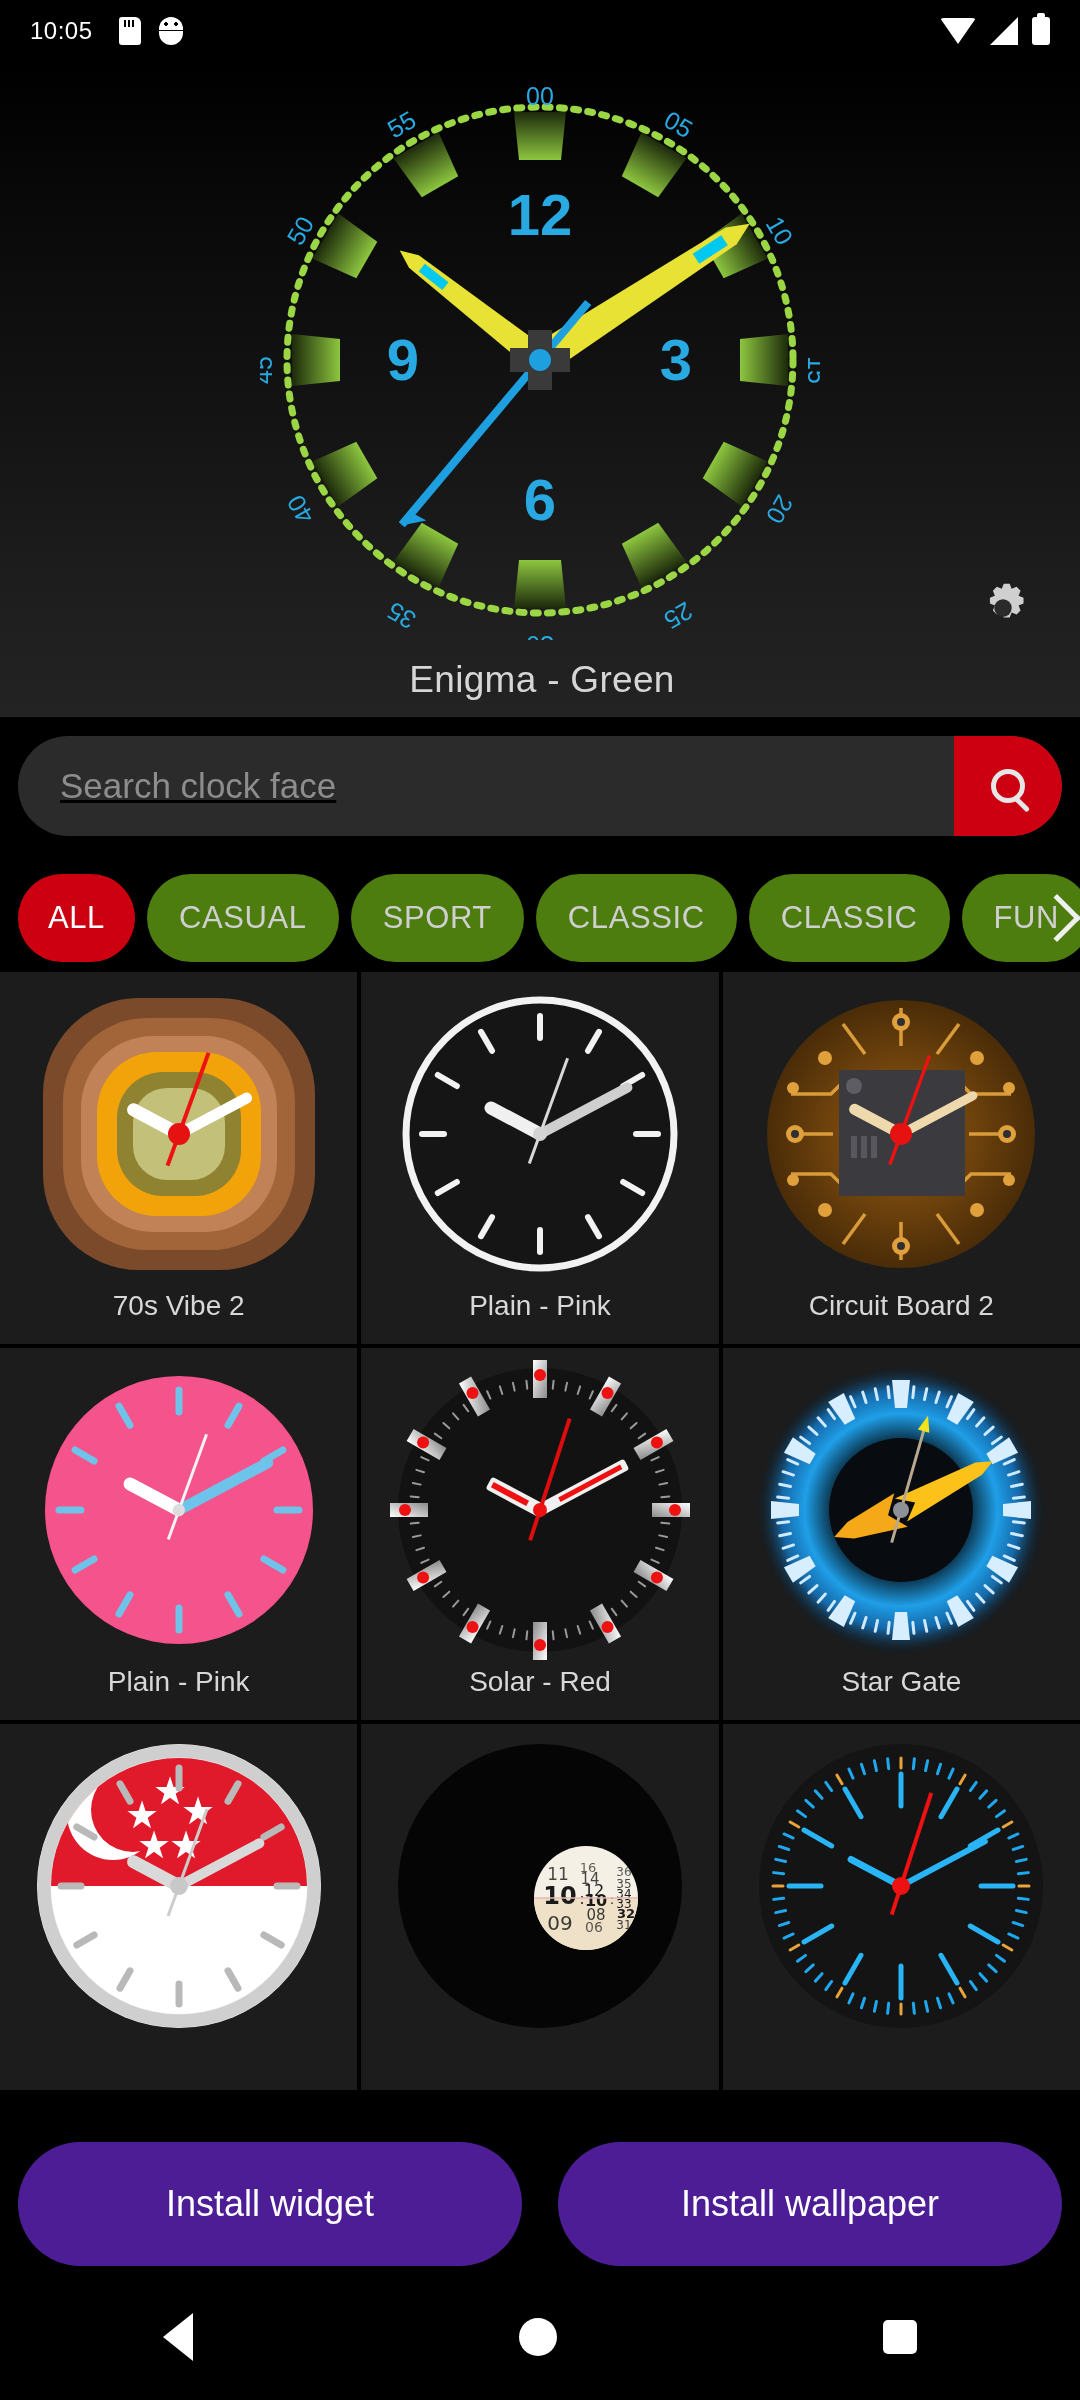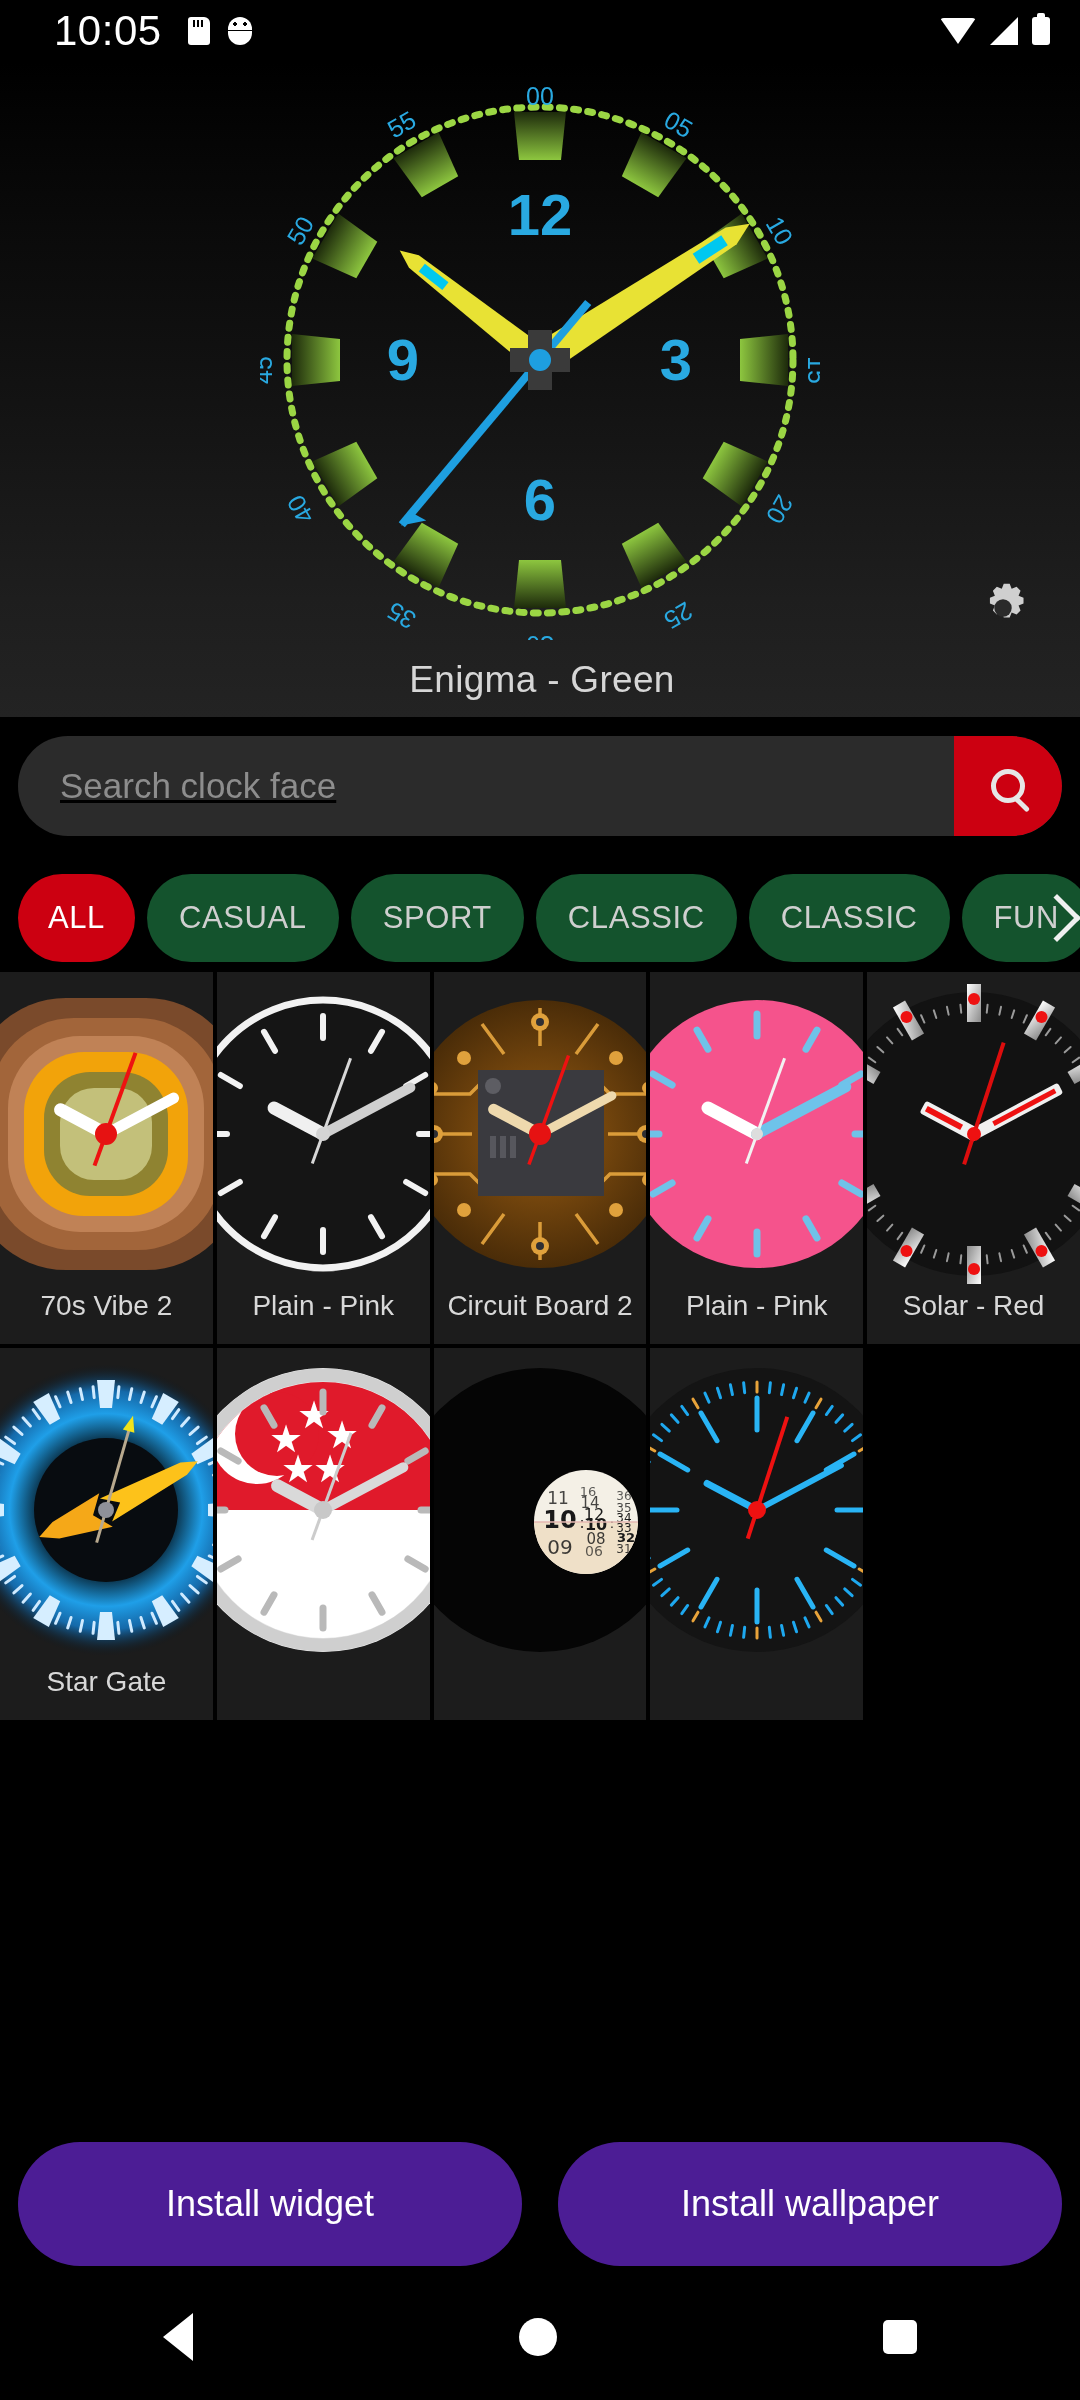--- a/index.html
+++ b/index.html
@@ -10,21 +10,21 @@
     overflow: hidden;
   }
   .screen { position: relative; width: 1080px; height: 2400px; background:#000; }
 
   
   .statusbar {
     position: absolute; top: 0; left: 0; width: 1080px; height: 62px;
     display: flex; align-items: center; background: #000; color: #fff;
     padding: 0 30px;
   }
-  .sb-clock { font-size: 42px; letter-spacing: .5px; margin-left: 24px; }
+  .sb-clock { font-size: 24px; letter-spacing: .5px; }
   .sb-left-icons { display: flex; align-items: center; gap: 18px; margin-left: 26px; }
   .sb-spacer { flex: 1; }
   .sb-right-icons { display: flex; align-items: center; gap: 14px; }
   .icon-sd { width: 22px; height: 28px; background:#fff; border-radius: 3px 6px 3px 3px; position: relative; }
   .icon-sd::after { content:""; position:absolute; top:3px; left:5px; width:12px; height:7px;
      background: repeating-linear-gradient(90deg,#000 0 2px,#fff 2px 4px); }
   .icon-android { width: 24px; height: 28px; position: relative; }
   .icon-android::before { content:""; position:absolute; top:0; left:0; width:24px; height:13px;
      background:#fff; border-radius:12px 12px 0 0; }
   .icon-android::after { content:""; position:absolute; top:14px; left:0; width:24px; height:14px;
@@ -69,32 +69,32 @@
   .mag::after { content:""; position:absolute; right:-11px; bottom:-9px; width:18px; height:5px;
      background:#e6e6e6; transform: rotate(45deg); border-radius:3px; }
 
   
   .chiprow {
     position:absolute; top: 866px; left: 0; width: 1080px; height: 104px;
     display:flex; align-items:center; gap: 12px; padding-left: 18px; overflow:hidden;
   }
   .chip {
     flex: 0 0 auto; height: 88px; padding: 0 32px; border-radius: 46px;
-    background:#14532d; color:#cfcfcf; font-size: 31px; letter-spacing: .6px;
+    background:#4d7c0f; color:#cfcfcf; font-size: 31px; letter-spacing: .6px;
     display:flex; align-items:center; justify-content:center; cursor:pointer; white-space:nowrap;
   }
   .chip.active { background:#cc0011; color:#fff; padding: 0 30px; }
   .chevron { position:absolute; right: 6px; top: 50%; transform: translateY(-50%);
      width: 34px; height: 34px; border-right: 5px solid #f0f0f0; border-top: 5px solid #f0f0f0;
      transform: translateY(-50%) rotate(45deg); }
 
   
   .grid {
     position:absolute; top: 972px; left: 0; width: 1080px; height: 1118px;
-    display:grid; grid-template-columns: repeat(5, 1fr); grid-auto-rows: 372px;
+    display:grid; grid-template-columns: repeat(3, 1fr); grid-auto-rows: 372px;
     gap: 4px 4px; background:#000; overflow:hidden;
   }
   .tile { background:#1c1c1c; display:flex; flex-direction:column; align-items:center;
           justify-content:flex-start; padding-top: 12px; cursor:pointer; position:relative; overflow:hidden; }
   .tile .face { width: 300px; height: 300px; position: relative; }
   .tile .label { margin-top: 6px; color:#d8d8d8; font-size: 28px; }
 
   
   .actions { position:absolute; bottom: 126px; left: 0; width: 1080px; height: 140px;
      display:flex; align-items:center; gap: 36px; padding: 0 18px; background:#000; }

